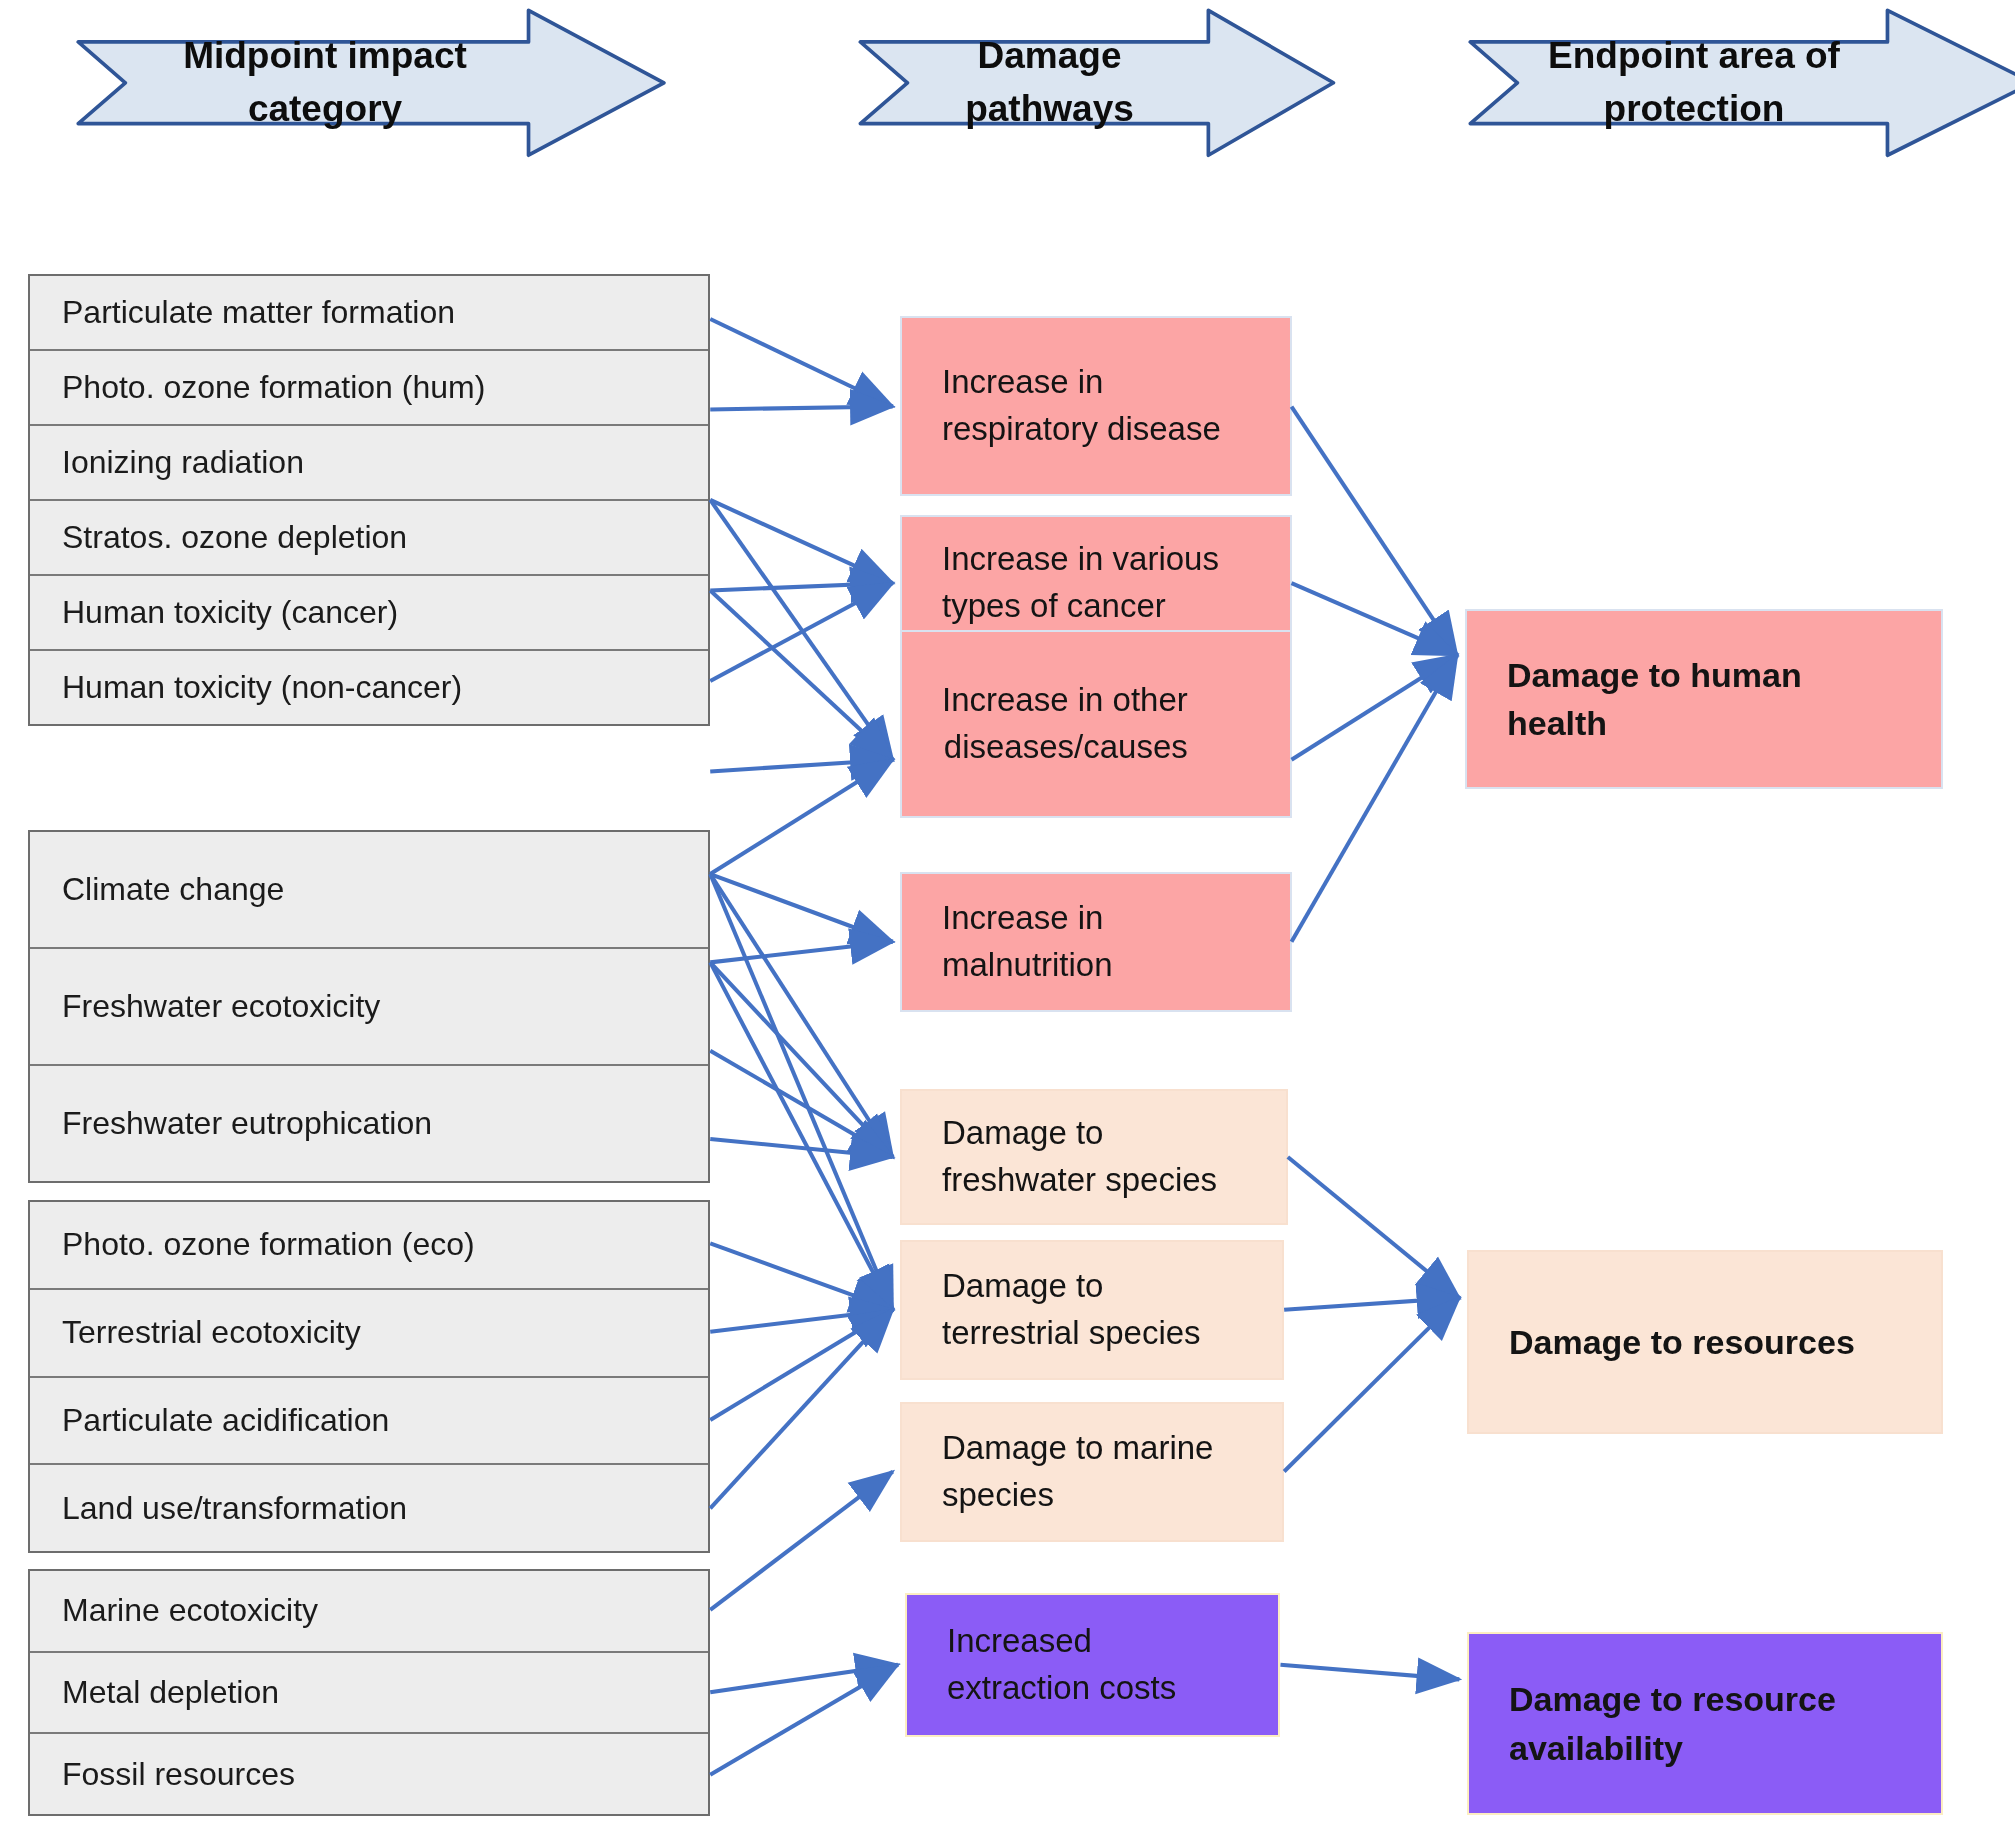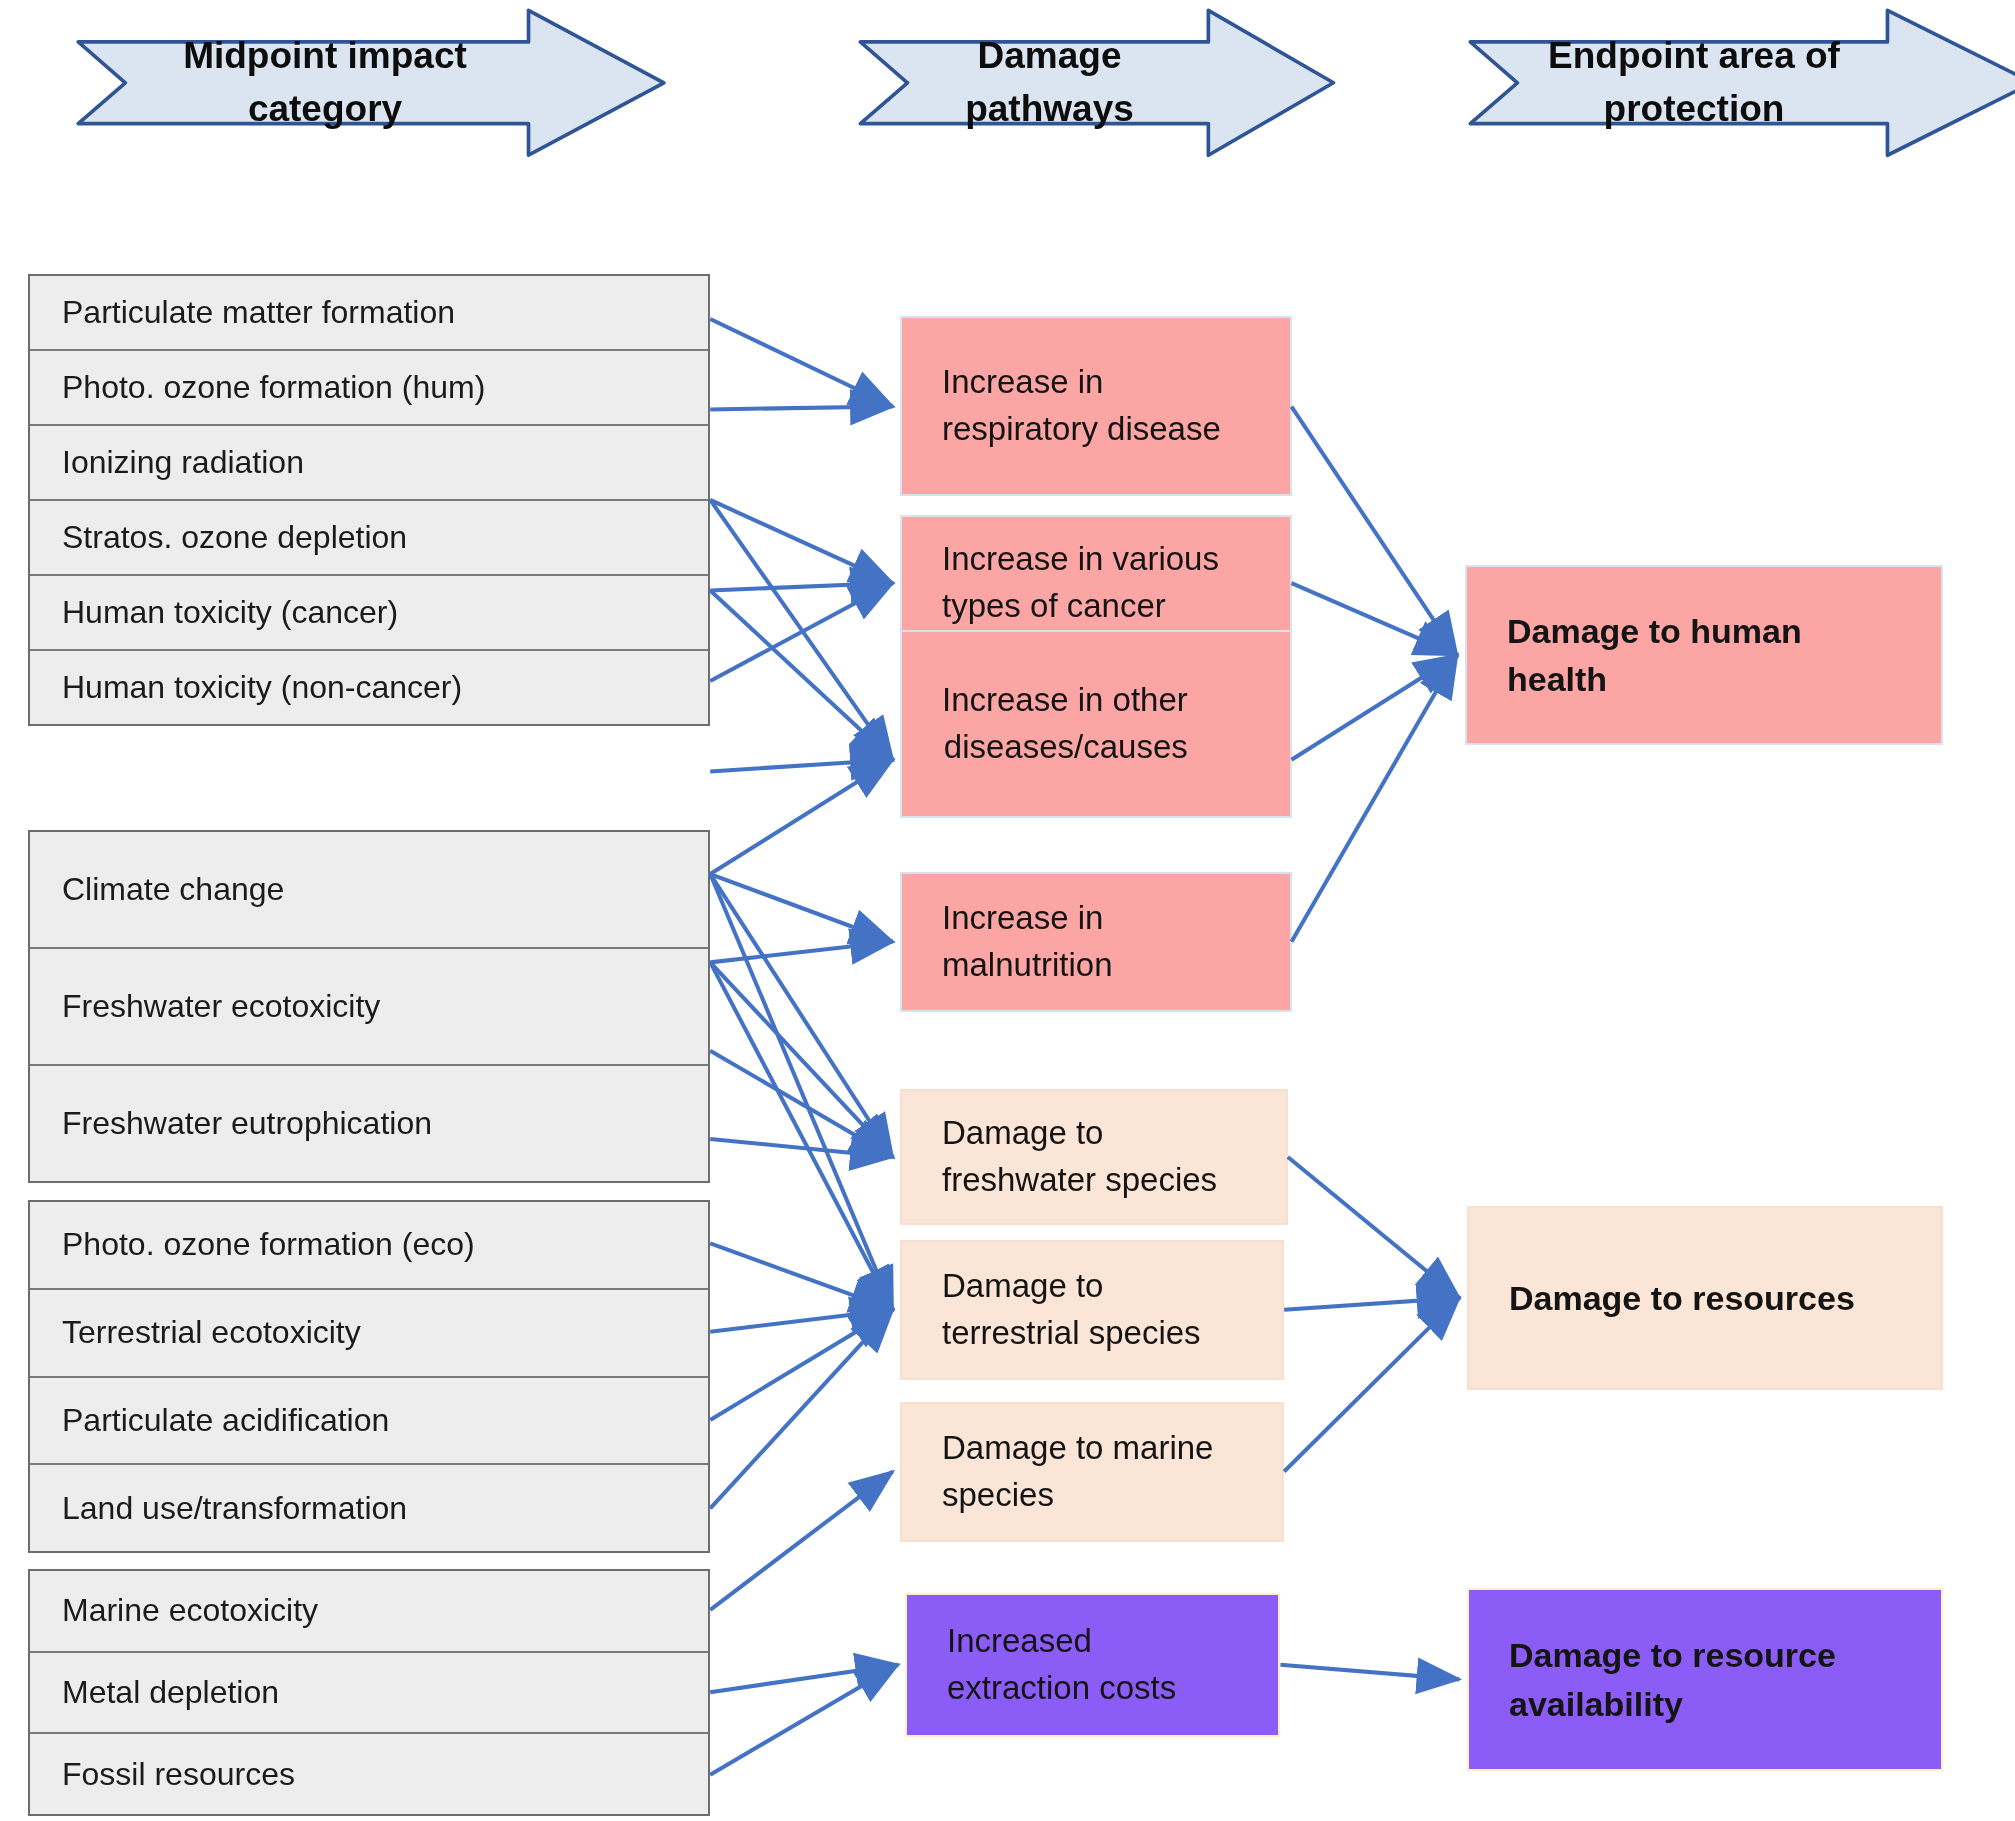--- a/index.html
+++ b/index.html
@@ -24,21 +24,21 @@
   }
   .mrow:first-child{border-top:none;}
   .node{
     position:absolute;z-index:2;box-sizing:border-box;display:flex;align-items:center;
     padding-left:40px;padding-right:14.7px;font-size:33px;color:#141414;line-height:1.42;
     white-space:pre-line;
   }
   .node.green{background:#fca5a5;border:2.9px solid #d9e2f0;}
   .node.orange{background:#fbe5d6;border:2.9px solid #f8e0cf;}
   .node.yellow{background:#8b5cf6;border:2.9px solid #fcedc2;}
-  .node.endpoint{font-weight:bold;font-size:34px;}
+  .node.endpoint{font-weight:bold;font-size:34px;margin-top:44px;}
 </style>
 </head>
 <body>
 
 <div id="stage">
   <svg id="connector-layer" width="2015" height="1821" viewBox="0 0 2738 2475">
     <defs>
       <marker id="arrowhead" markerUnits="userSpaceOnUse" markerWidth="64" markerHeight="54" refX="58" refY="27" orient="auto">
         <path d="M0,2 L62,27 L0,52 Z" fill="#4472c4"></path>
       </marker>

